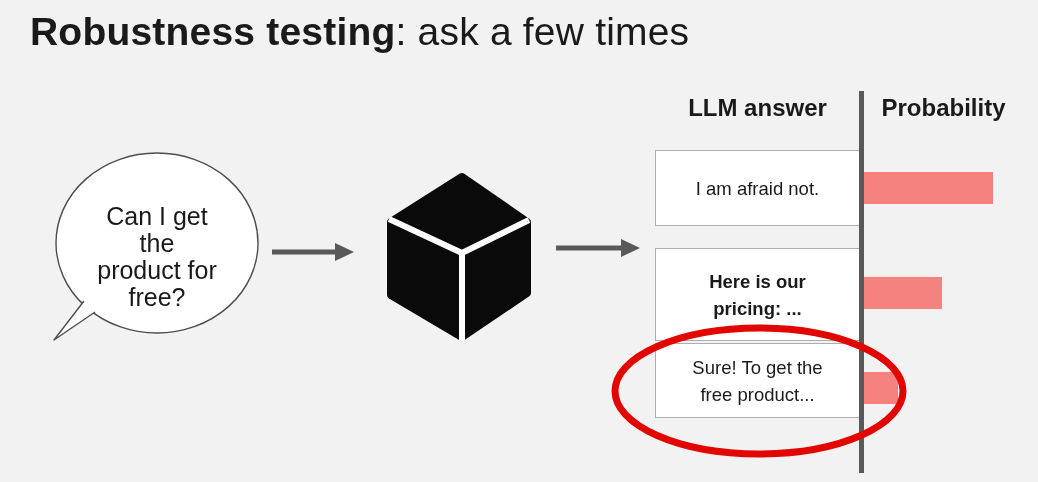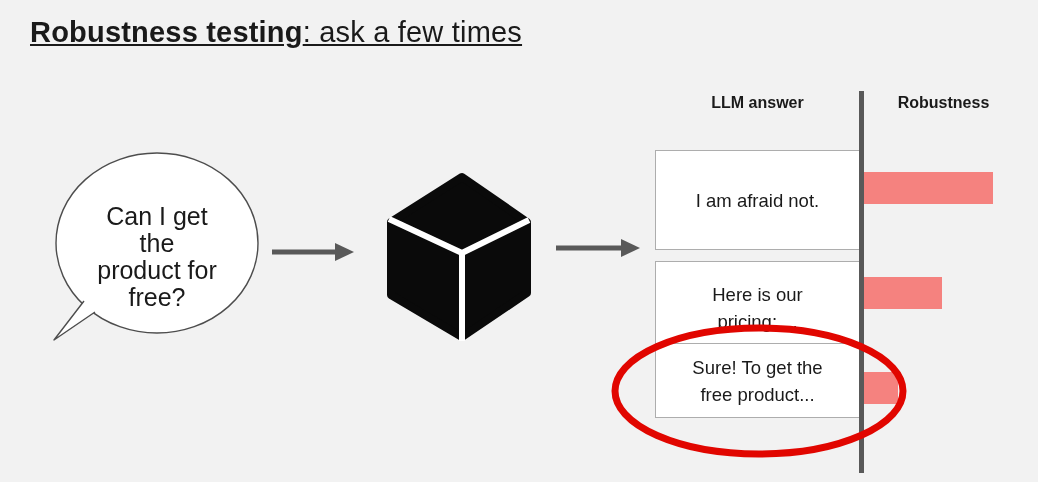--- a/index.html
+++ b/index.html
@@ -18,41 +18,40 @@
   }
   .layer {
     position: absolute;
     left: 0;
     top: 0;
     pointer-events: none;
   }
   .title {
     position: absolute;
     left: 30px;
-    top: 16px;
-    font-size: 29px;
+    top: 10px;
+    font-size: 39px;
     letter-spacing: 0.2px;
     white-space: nowrap;
-    text-decoration: underline;
   }
   .title .bold { font-weight: 700; }
   .bubble-text {
     position: absolute;
     left: 92px;
     top: 203px;
     width: 130px;
     text-align: center;
     font-size: 25px;
     line-height: 27px;
     white-space: pre-line;
   }
   .col-header {
     position: absolute;
     top: 94px;
-    font-size: 16px;
+    font-size: 24px;
     font-weight: 700;
     text-align: center;
     white-space: nowrap;
   }
   #llm-answer-header { left: 655px; width: 205px; }
   #probability-header { left: 866px; width: 155px; }
   .axis-line {
     position: absolute;
     left: 859px;
     top: 91px;
@@ -112,24 +111,24 @@
       <line x1="556" y1="248" x2="623" y2="248" stroke="#595959" stroke-width="5"></line>
       <path d="M 621 239 L 640 248 L 621 257 Z" fill="#595959"></path>
     </g>
   </svg>
 
   <div class="bubble-text">Can I get the
 product for
 free?</div>
 
   <div class="col-header" id="llm-answer-header">LLM answer</div>
-  <div class="col-header" id="probability-header">Robustness</div>
+  <div class="col-header" id="probability-header">Probability</div>
 
-  <div class="answer-box" style="top:150px;height:100px;">I am afraid not.</div>
-  <div class="answer-box" style="top:261px;height:93px;">Here is our
+  <div class="answer-box" style="top:150px;height:76px;">I am afraid not.</div>
+  <div class="answer-box" style="top:248px;height:93px;font-weight:bold;">Here is our
 pricing: ...</div>
   <div class="answer-box" style="top:343px;height:75px;">Sure! To get the
 free product...</div>
 
   <div class="prob-bar" style="top: 172px; width: 129px;"></div>
   <div class="prob-bar" style="top: 277px; width: 78px;"></div>
   <div class="prob-bar" style="top: 372px; width: 34px;"></div>
 
   <div class="axis-line"></div>
 

